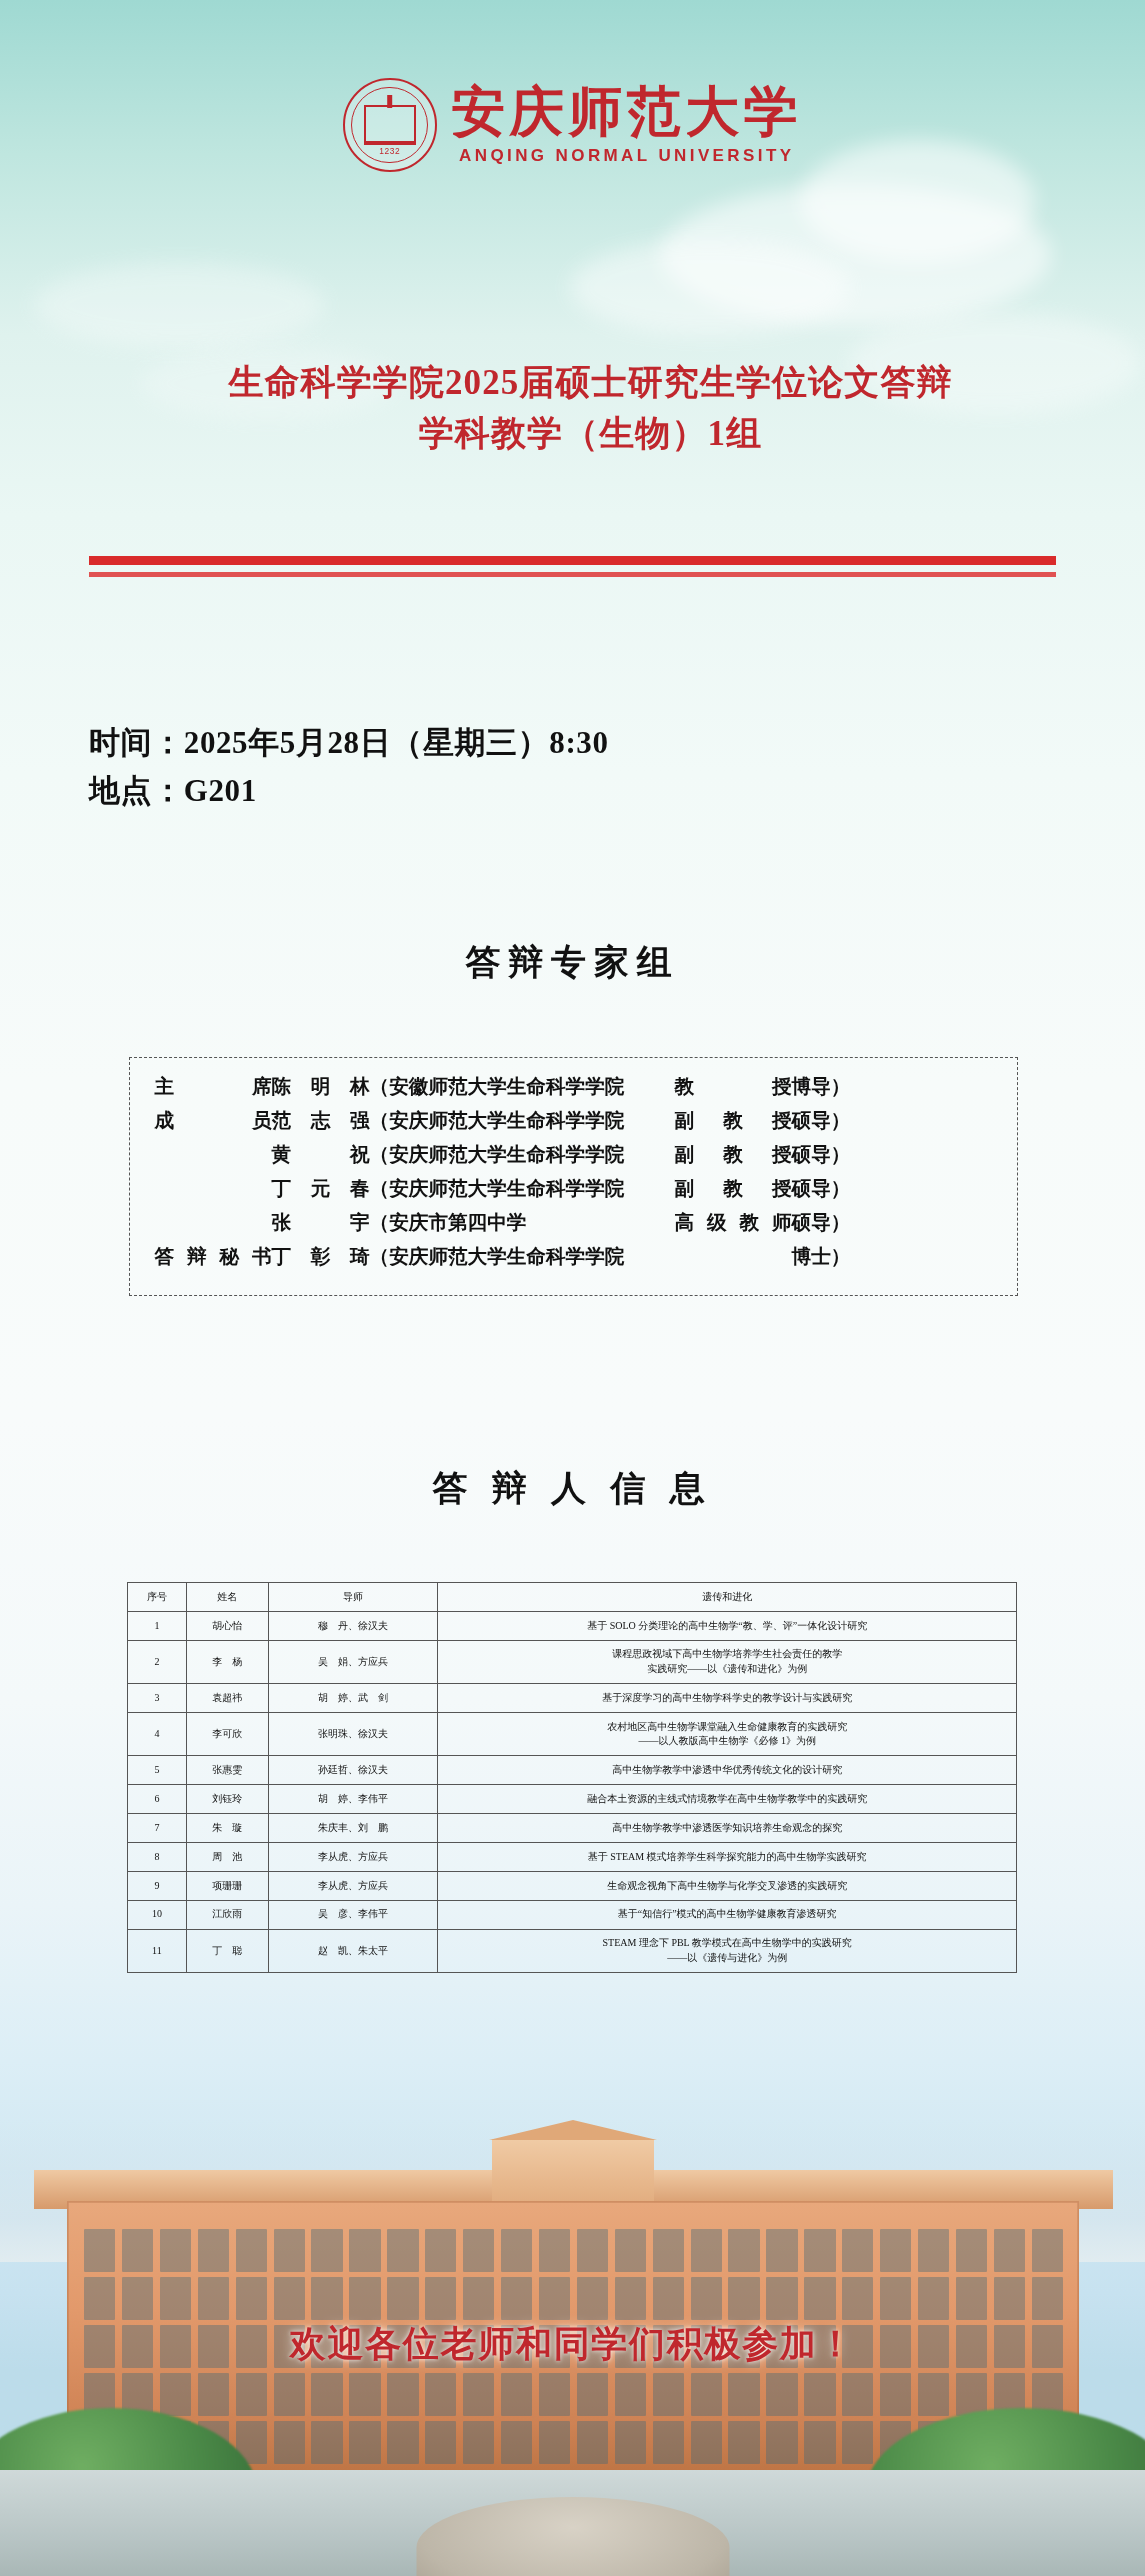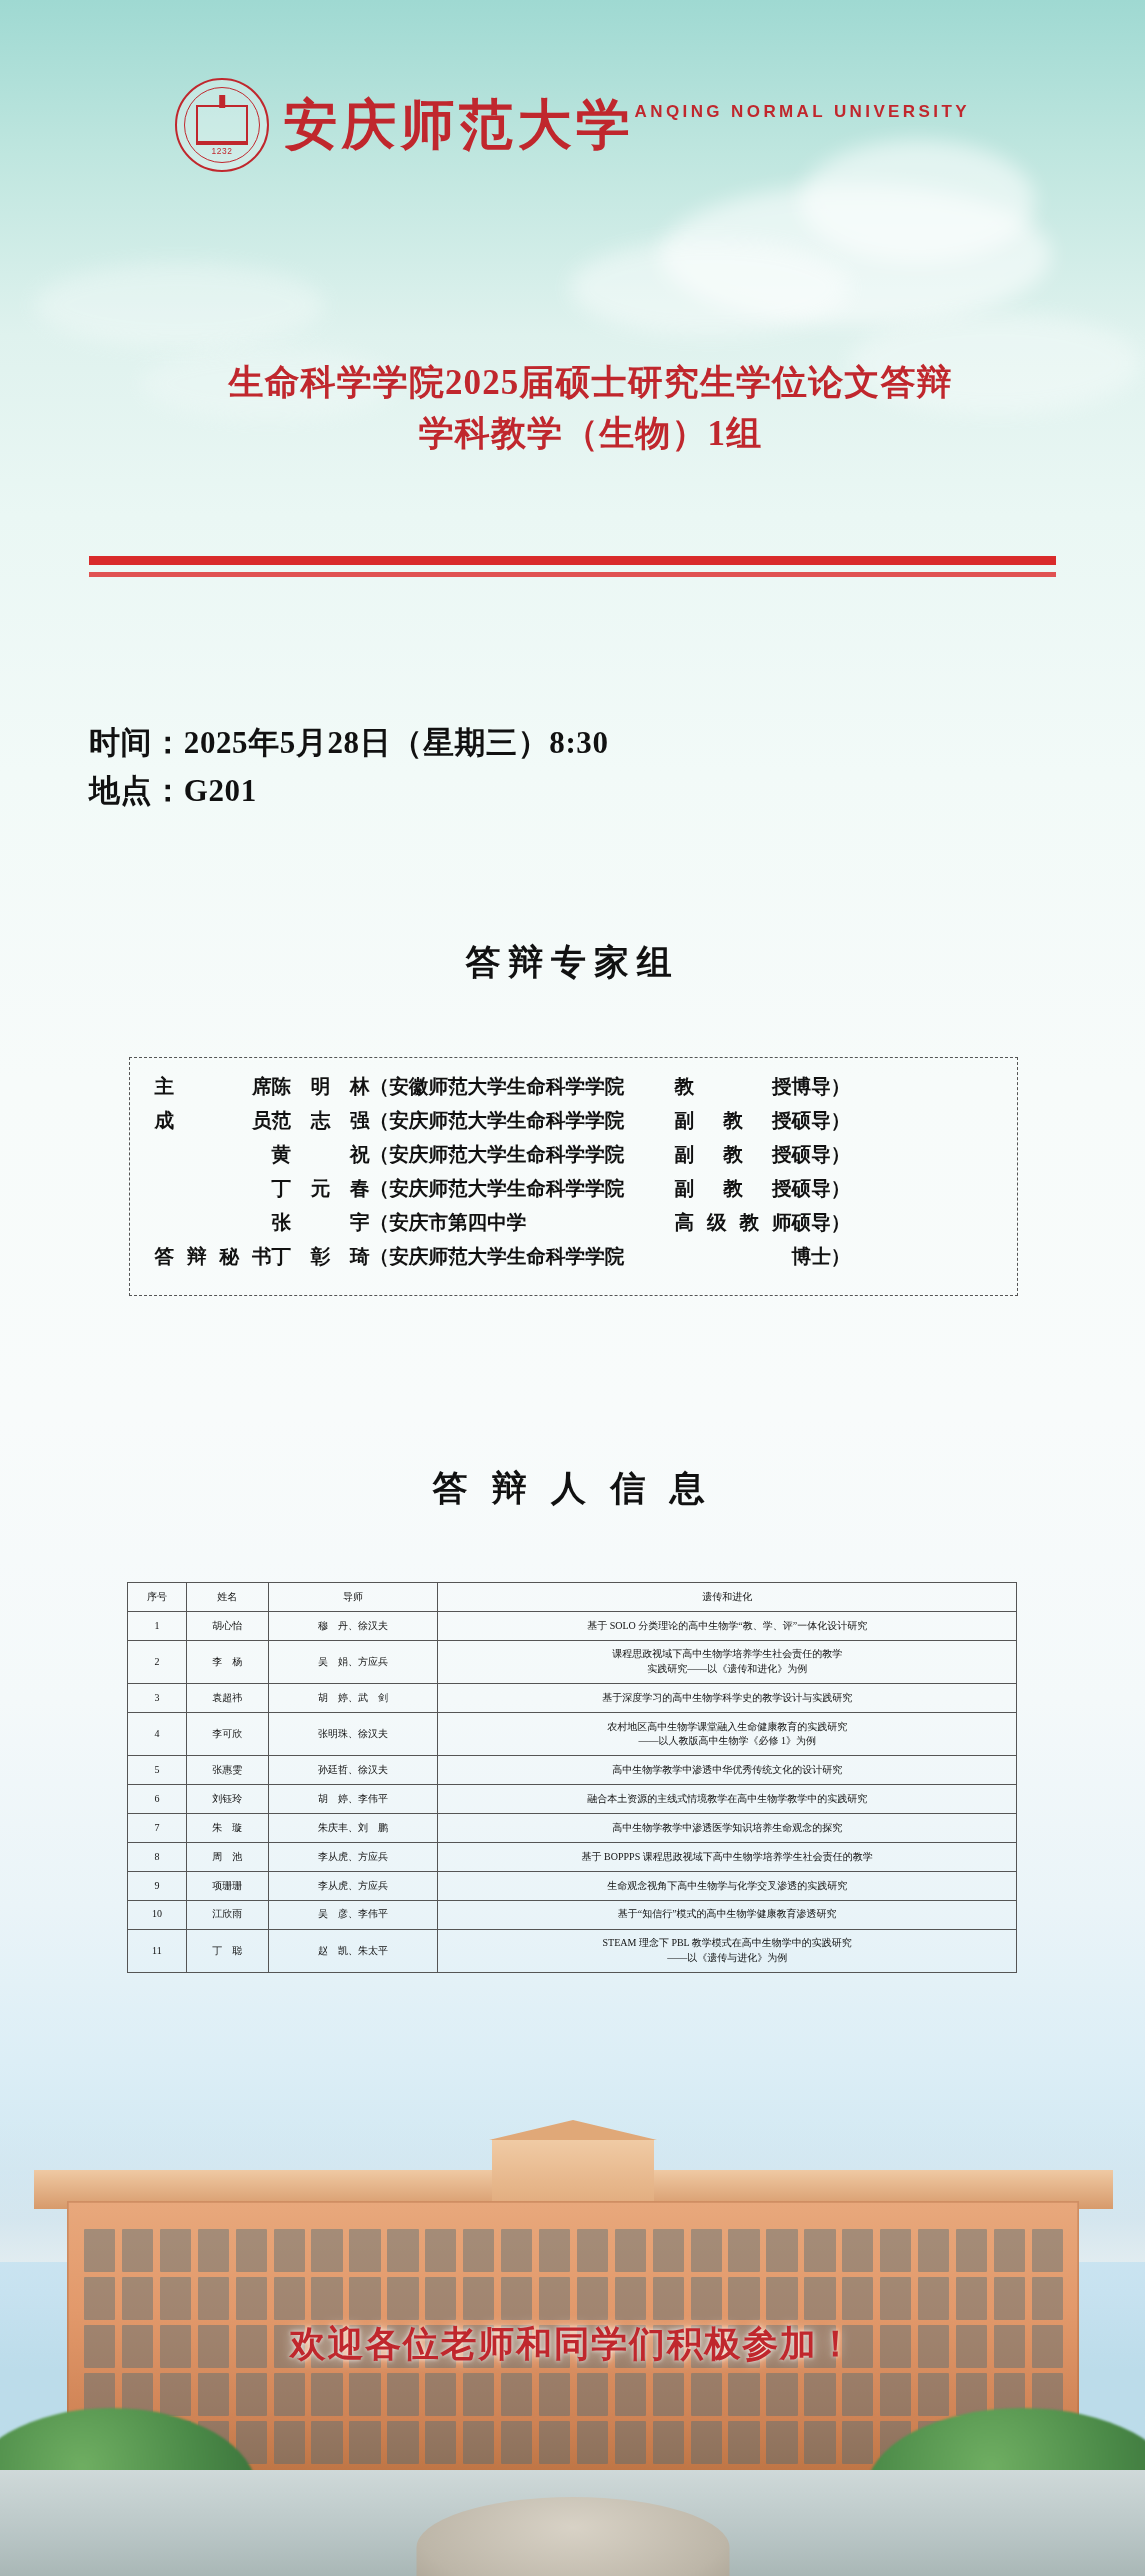--- a/index.html
+++ b/index.html
@@ -91,21 +91,21 @@
   }
   .seal-year {
     position: absolute;
     left: 0; right: 0; bottom: 14.5px;
     text-align: center;
     font-size: 8.4px;
     color: #c0272d;
     letter-spacing: 0.6px;
     font-family: "Liberation Sans", sans-serif;
   }
-  .logo-text { display: flex; flex-direction: row; }
+  .logo-text { display: flex; flex-direction: column; }
   .logo-cn {
     font-size: 54px;
     color: #c0272d;
     letter-spacing: 4.5px;
     font-weight: bold;
     font-family: "Liberation Serif", serif;
     line-height: 1.05;
   }
   .logo-en {
     font-size: 17px;
@@ -506,21 +506,21 @@
           <td>朱庆丰、刘　鹏</td>
           <td>
             <span class="sub2">高中生物学教学中渗透医学知识培养生命观念的探究</span>
           </td>
         </tr>
         <tr>
           <td>8</td>
           <td>周　池</td>
           <td>李从虎、方应兵</td>
           <td>
-            <span class="sub2">基于 BOPPPS 课程思政视域下高中生物学培养学生社会责任的教学</span>
+            <span class="sub2">基于 STEAM 模式培养学生科学探究能力的高中生物学实践研究</span>
           </td>
         </tr>
         <tr>
           <td>9</td>
           <td>项珊珊</td>
           <td>李从虎、方应兵</td>
           <td>
             <span class="sub2">生命观念视角下高中生物学与化学交叉渗透的实践研究</span>
           </td>
         </tr>

